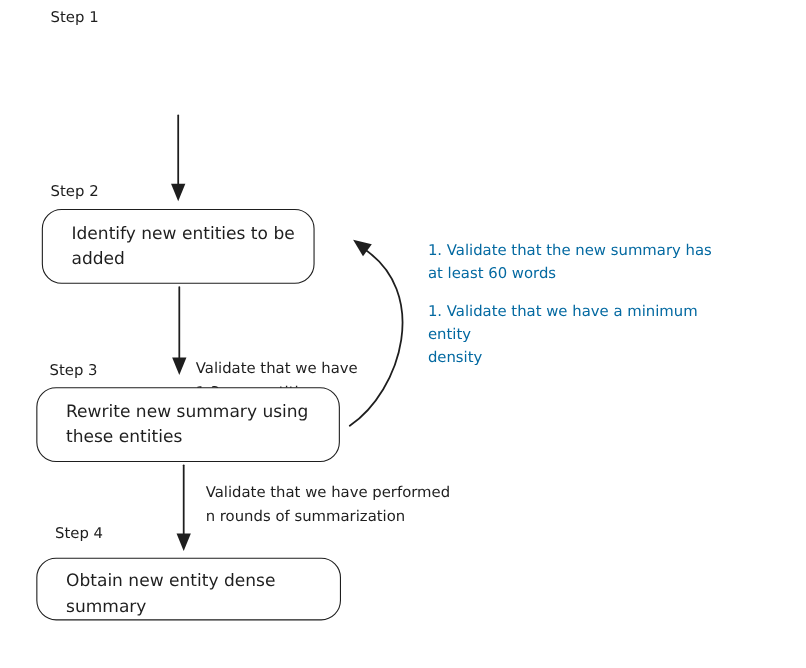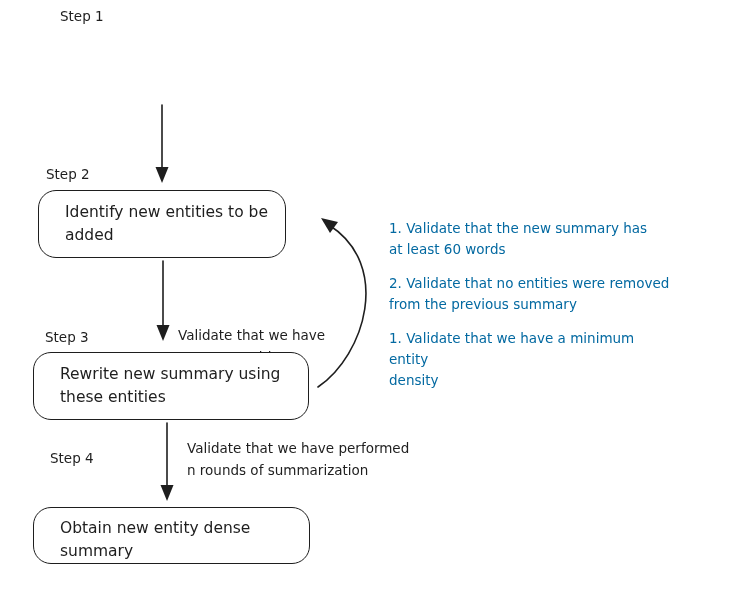--- a/index.html
+++ b/index.html
@@ -76,48 +76,46 @@
       <path d="M 318 387 C 365 355, 392 265, 329 225"></path>
     </g>
     <g fill="#1e1e1e" stroke="none">
       <polygon points="162,183 155.5,167 168.5,167"></polygon>
       <polygon points="163,341 156.5,325 169.5,325"></polygon>
       <polygon points="167,501 160.5,485 173.5,485"></polygon>
       <polygon points="321,218 338,222 330,233"></polygon>
     </g>
   </svg>
 
-  <div class="abs step-label" style="left:60px; top:8px;">Step 1</div>
+  <div class="abs step-label" style="left:46px; top:8px;">Step 1</div>
 
   <div class="abs step-label" style="left:46px; top:166px;text-align:right;">Step 2</div>
   <div class="abs node-box" style="left:38px; top:190px; width:248px; height:68px;">
     <div class="node-text">Identify new entities to be
 added</div>
   </div>
 
   <div class="abs edge-label" style="left:178px; top:284px;margin-top:40px;">Validate that we have
 1-3 new entities</div>
 
   <div class="abs step-label" style="left:45px; top:329px;">Step 3</div>
   <div class="abs node-box" style="left:33px; top:352px; width:276px; height:68px;">
     <div class="node-text">Rewrite new summary using
 these entities</div>
   </div>
 
   <div class="abs edge-label" style="left:187px; top:437px;">Validate that we have performed
 n rounds of summarization</div>
 
-  <div class="abs step-label" style="left:50px; top:450px;text-align:right;">Step 4</div>
+  <div class="abs step-label" style="left:50px; top:477px;text-align:right;">Step 4</div>
   <div class="abs node-box" style="left:33px; top:507px; width:277px; height:57px;align-items:flex-end;">
     <div class="node-text">Obtain new entity dense
 summary</div>
   </div>
 
   <div class="abs notes" style="left:389px; top:218px;">
     <div class="note-item">1. Validate that the new summary has
 at least 60 words</div>
-    <div class="note-item">2. Validate that no entities were removed
-from the previous summary</div>
     <div class="note-item">1. Validate that we have a minimum entity
 density</div>
   </div>
 
 </div>
 
 </body></html>

